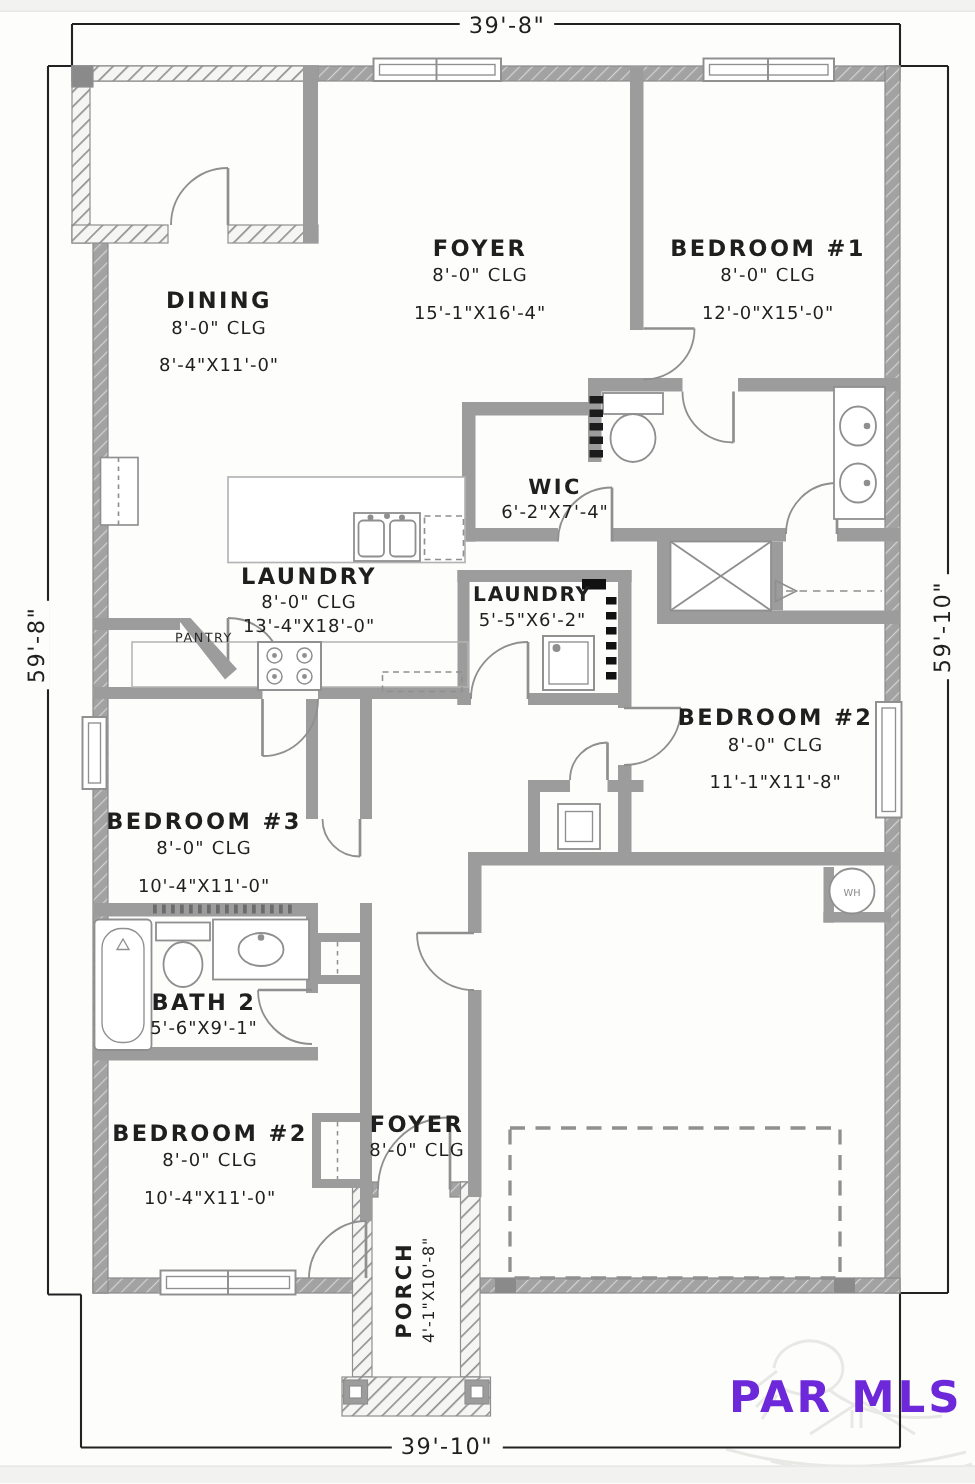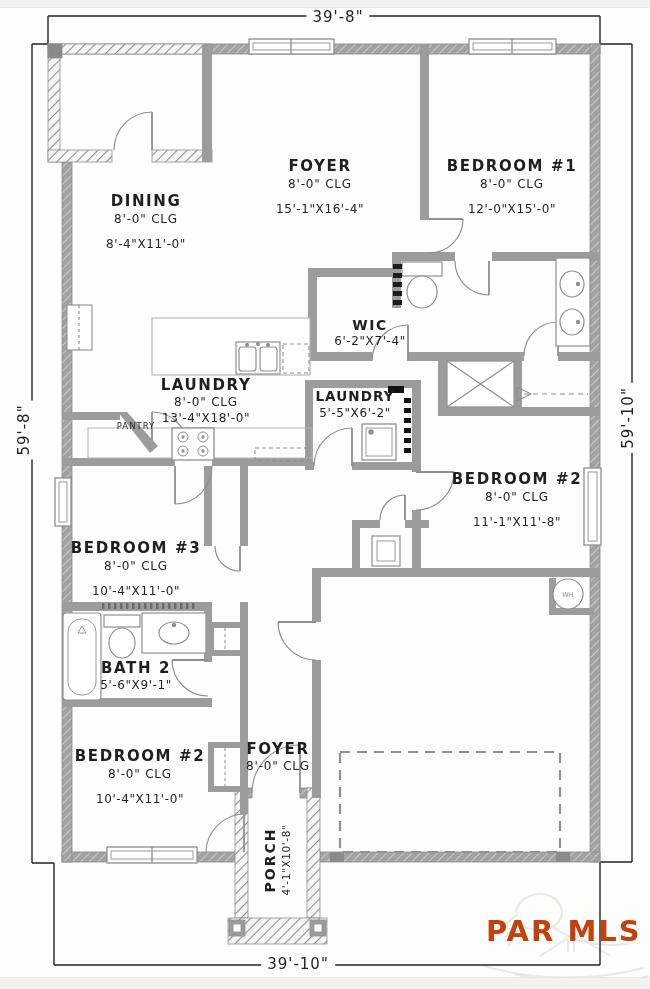--- a/index.html
+++ b/index.html
@@ -24,21 +24,21 @@
               letter-spacing:1px;color:#2a2a2a;}
   .porch-label{position:absolute;transform:translate(-50%,-50%) rotate(-90deg);text-align:center;
                white-space:nowrap;}
   .porch-label .room-name{font-size:14px;letter-spacing:2px;}
   .porch-label .room-size{font-size:10.5px;margin-top:2px;}
   .dim{position:absolute;transform:translate(-50%,-50%);font-size:15px;letter-spacing:1px;
        background:#fdfdfc;padding:0 6px;z-index:4;}
   .dim-rot{transform:translate(-50%,-50%) rotate(-90deg);background:#fdfdfc;padding:0 4px;}
   .watermark{position:absolute;left:478px;top:878px;width:172px;height:106px;z-index:1;}
   .wm-text{position:absolute;left:8px;top:36px;font-size:29px;font-weight:bold;
-           letter-spacing:2px;color:#c2410c;}
+           letter-spacing:2px;color:#6d28d9;}
 </style>
 </head>
 <body>
 
 <div class="stage">
   <div class="frame frame-top"></div>
   <div class="frame frame-bottom"></div>
 
   <div class="watermark">
     <svg width="172" height="106" viewBox="0 0 172 106">

